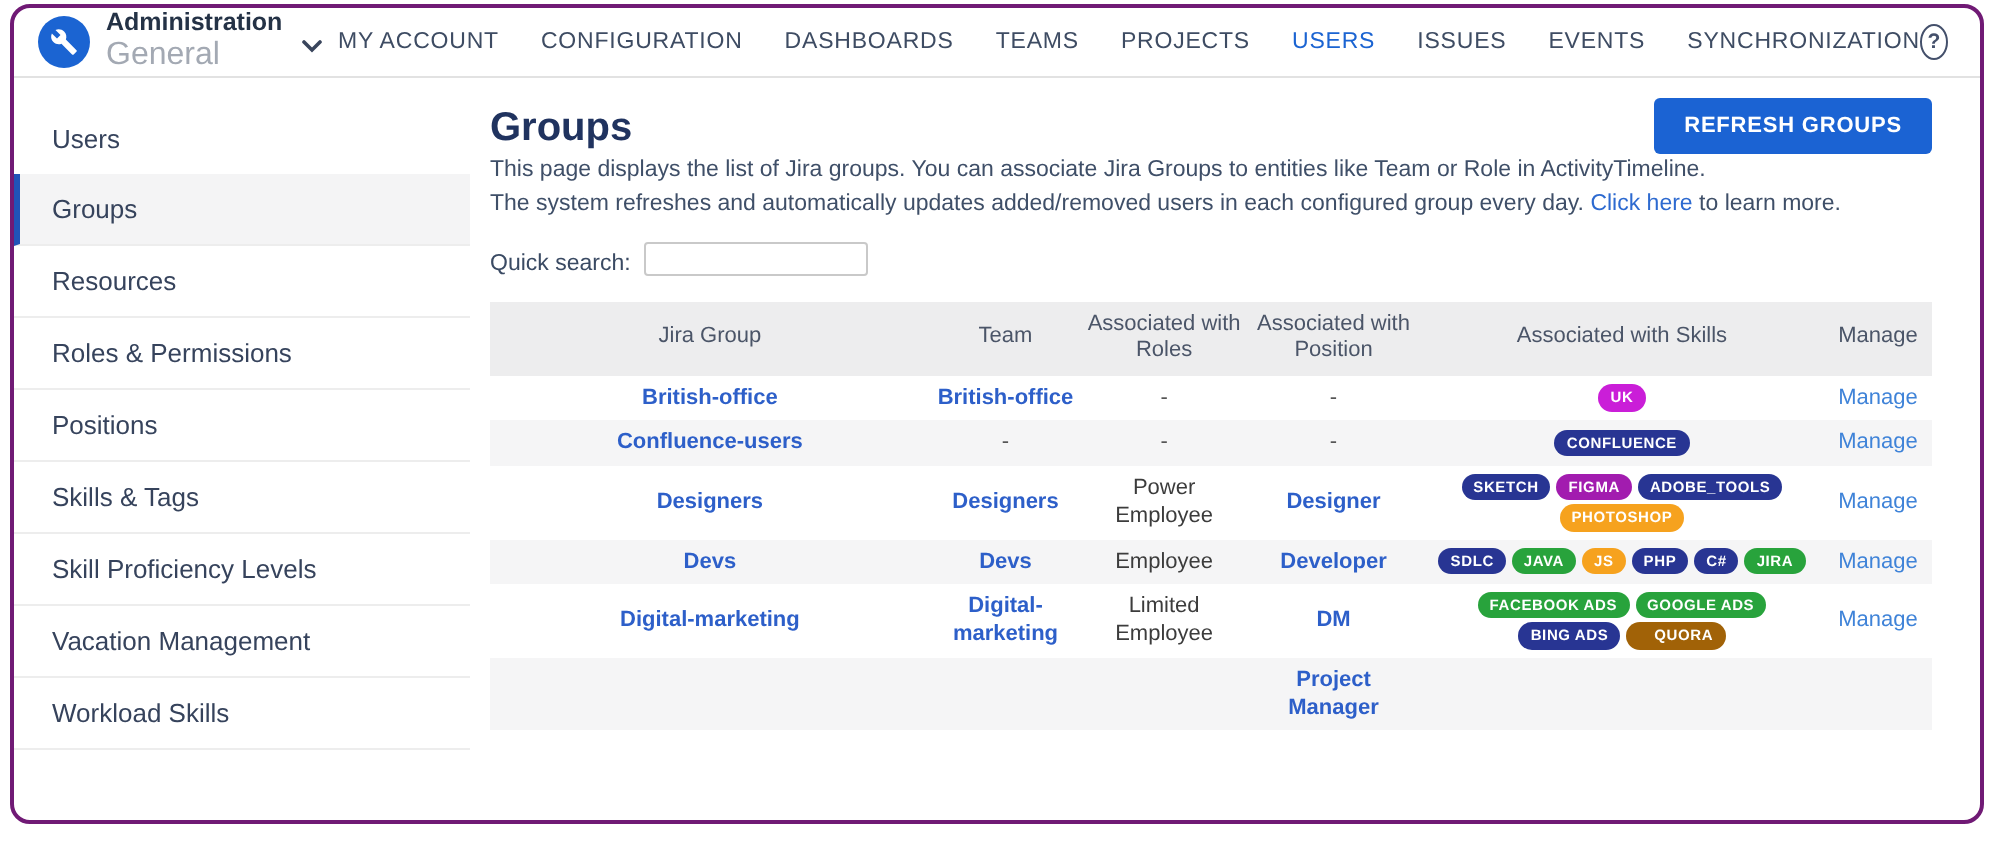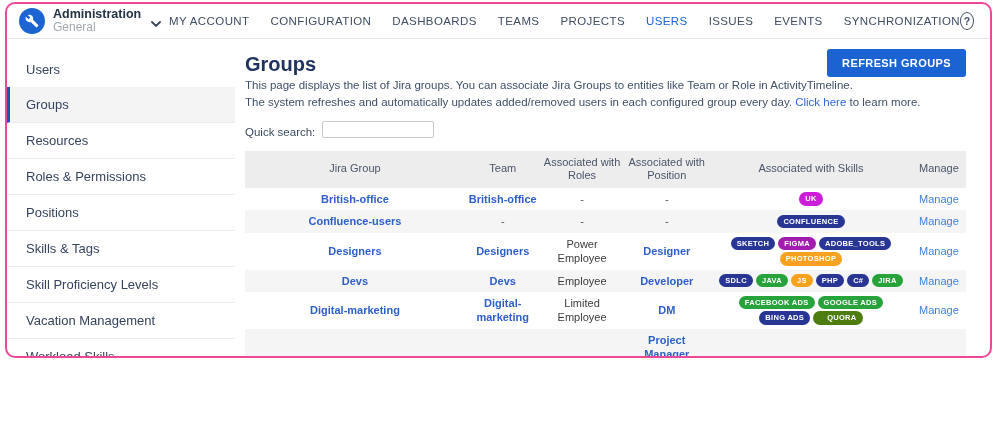--- a/index.html
+++ b/index.html
@@ -1,28 +1,28 @@
 <!DOCTYPE html>
 <html><head>
 <meta charset="utf-8">
 <style>
   html,body{width:998px;height:422px;margin:0;padding:0;overflow:hidden;background:#fff;
     font-family:"Liberation Sans",sans-serif;}
-  .frame{position:absolute;left:5px;top:2px;width:987px;height:356px;box-sizing:border-box;
-    border:2px solid #ec4899;border-radius:10px;background:#fff;overflow:hidden;}
+  .frame{position:absolute;left:5px;top:2px;width:987px;height:410px;box-sizing:border-box;
+    border:2px solid #701a75;border-radius:10px;background:#fff;overflow:hidden;}
 
   
   .topbar{height:35px;display:flex;align-items:center;border-bottom:1px solid #e2e2e2;
     padding:0 16px 0 12px;box-sizing:border-box;}
   .brand{display:flex;align-items:center;gap:8px;min-width:128px;cursor:pointer;}
   .logo{width:26px;height:26px;border-radius:50%;background:#1b64d2;display:flex;
     align-items:center;justify-content:center;flex:0 0 auto;}
   .brand-text{display:flex;flex-direction:column;line-height:1.1;}
   .brand-title{font-size:12.5px;font-weight:bold;color:#243246;}
-  .brand-sub{font-size:12px;color:#a3a9b3;}
+  .brand-sub{font-size:16px;color:#a3a9b3;}
   .chev{margin-left:2px;margin-top:4px;}
   .nav{display:flex;gap:21px;margin-left:22px;}
   .nav-item{font-size:11.5px;letter-spacing:.4px;color:#3e4c63;cursor:pointer;white-space:nowrap;}
   .nav-item.active{color:#1b64d2;}
   .help{margin-left:auto;width:16px;height:16px;border-radius:50%;border:1.5px solid #44506b;
     color:#44506b;font-size:10.5px;font-weight:bold;display:flex;align-items:center;
     justify-content:center;cursor:pointer;}
 
   
   .app{display:flex;height:380px;}
@@ -204,21 +204,21 @@
             <tr>
               <td><span class="glink">Digital-marketing</span></td>
               <td><span class="glink">Digital-marketing</span></td>
               <td><span>Limited Employee</span></td>
               <td><span class="glink">DM</span></td>
               <td>
                 <div class="badges">
                   <span class="badge" style="background: rgb(40, 163, 60);">FACEBOOK ADS</span>
                   <span class="badge" style="background: rgb(40, 163, 60);">GOOGLE ADS</span>
                   <span class="badge" style="background: rgb(40, 53, 147);">BING ADS</span>
-                  <span class="badge" style="background: #4d7c0f; padding-left: 14px;">QUORA</span>
+                  <span class="badge" style="background: #a16207; padding-left: 14px;">QUORA</span>
                 </div>
               </td>
               <td><span class="mlink">Manage</span></td>
             </tr>
             <tr>
               <td></td>
               <td></td>
               <td></td>
               <td><span class="glink">Project Manager</span></td>
               <td></td>

